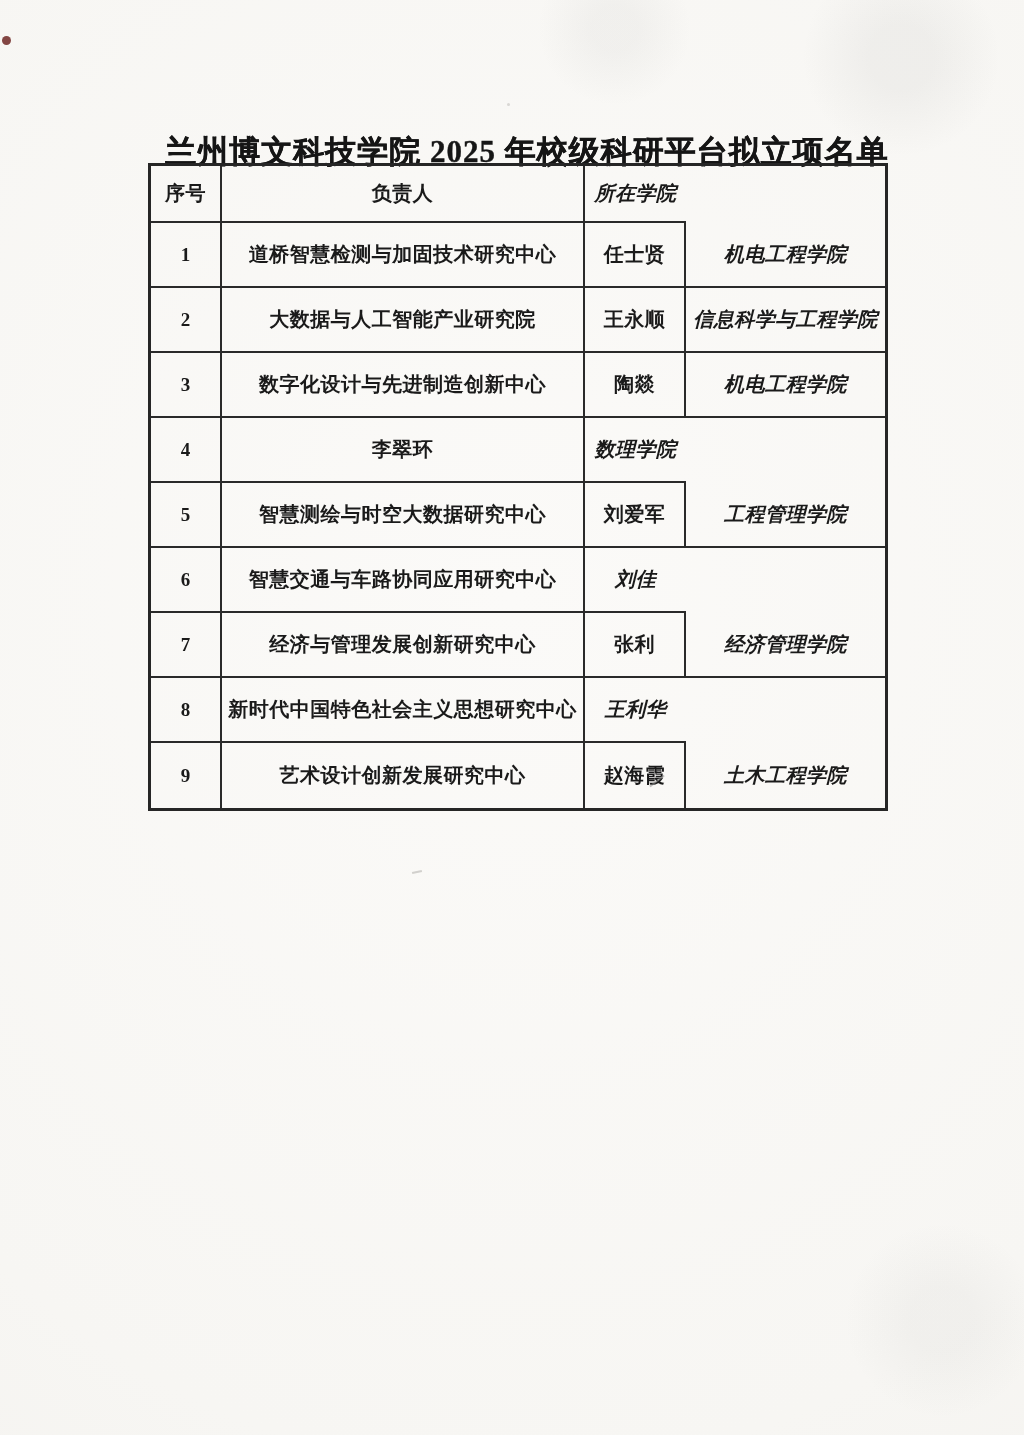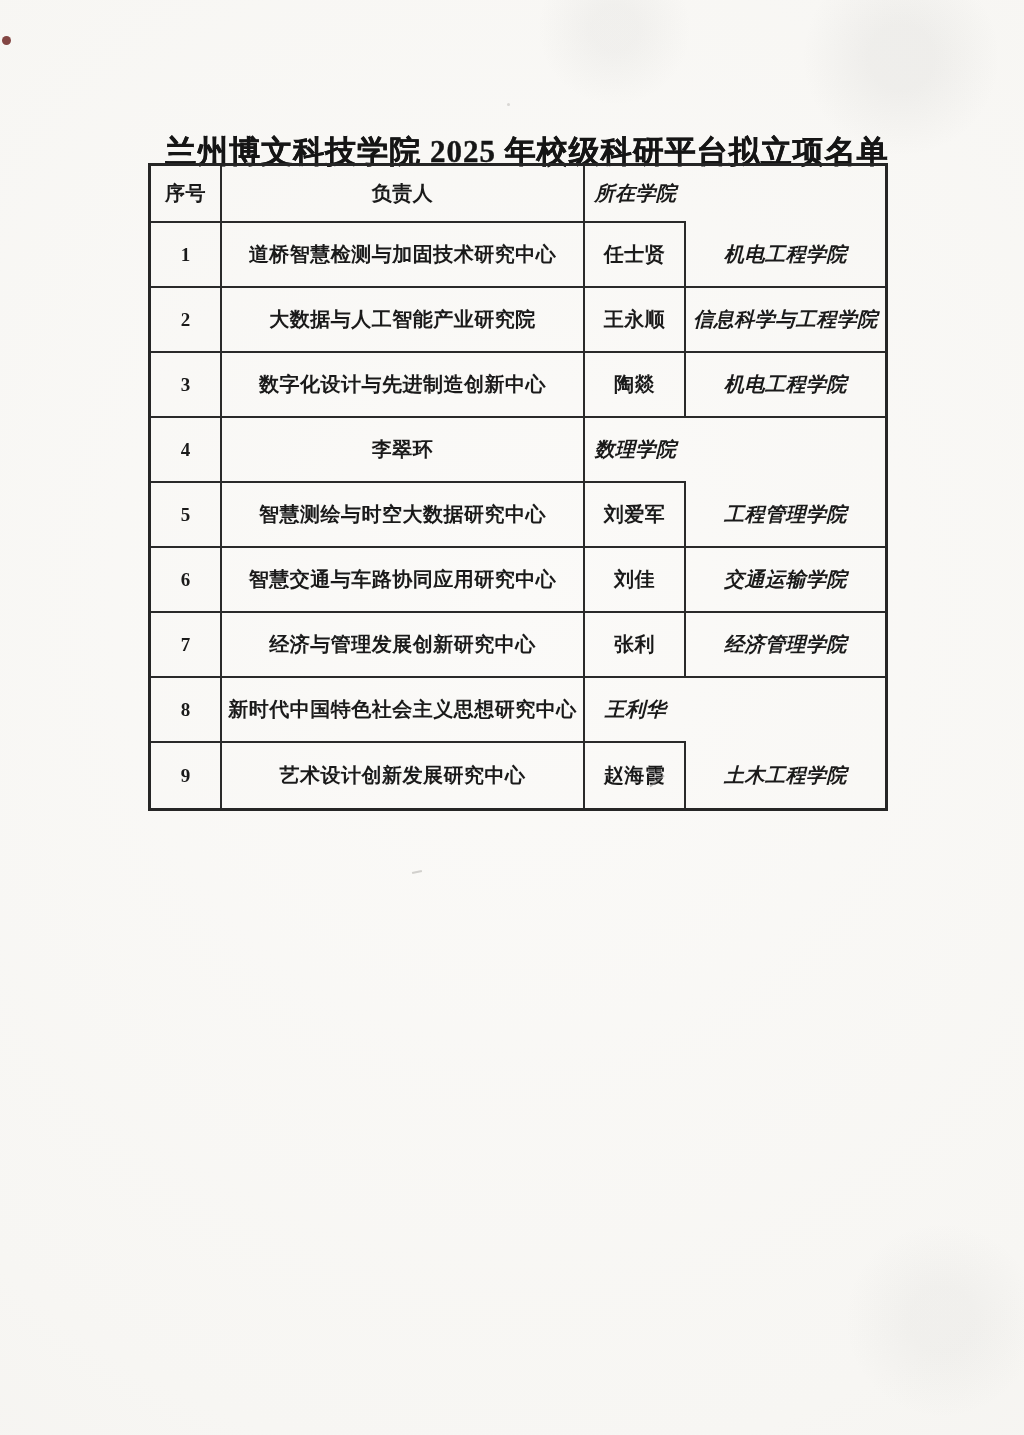--- a/index.html
+++ b/index.html
@@ -159,21 +159,20 @@
     <div class="cell num">5</div>
     <div class="cell">智慧测绘与时空大数据研究中心</div>
     <div class="cell">刘爱军</div>
     <div class="cell">工程管理学院</div>
   </div>
 
   <div class="tbl-row body">
     <div class="cell num">6</div>
     <div class="cell">智慧交通与车路协同应用研究中心</div>
     <div class="cell">刘佳</div>
-    <div class="cell">交通运输学院</div>
   </div>
 
   <div class="tbl-row body">
     <div class="cell num">7</div>
     <div class="cell">经济与管理发展创新研究中心</div>
     <div class="cell">张利</div>
     <div class="cell">经济管理学院</div>
   </div>
 
   <div class="tbl-row body">

